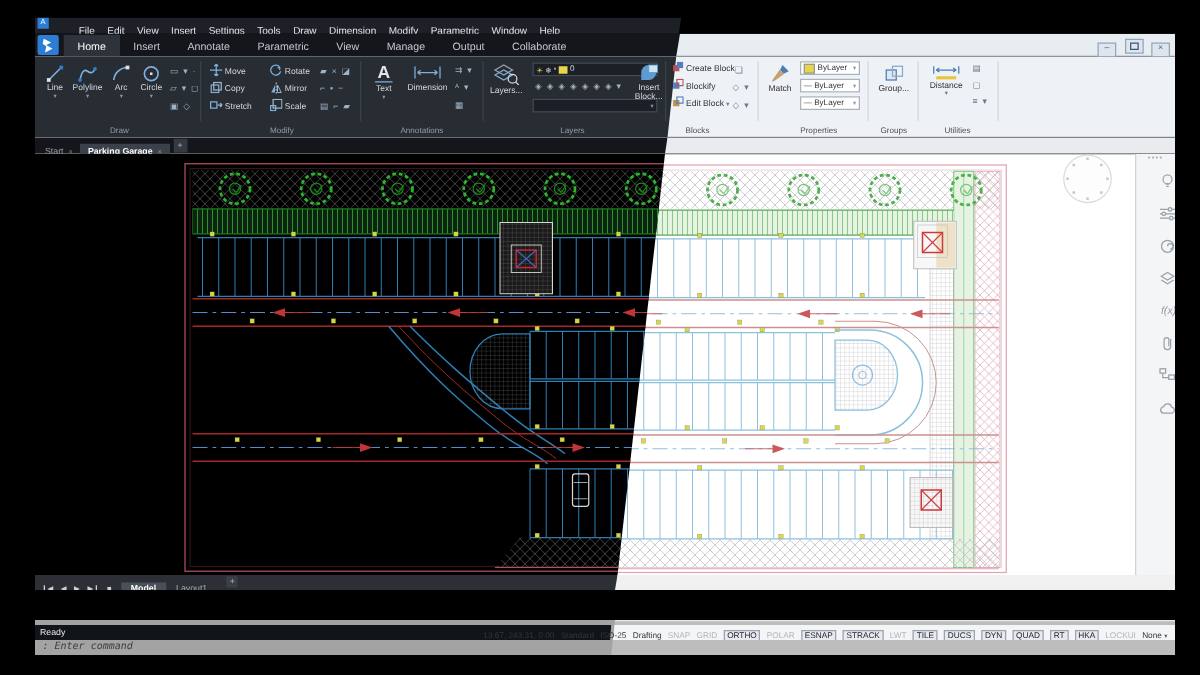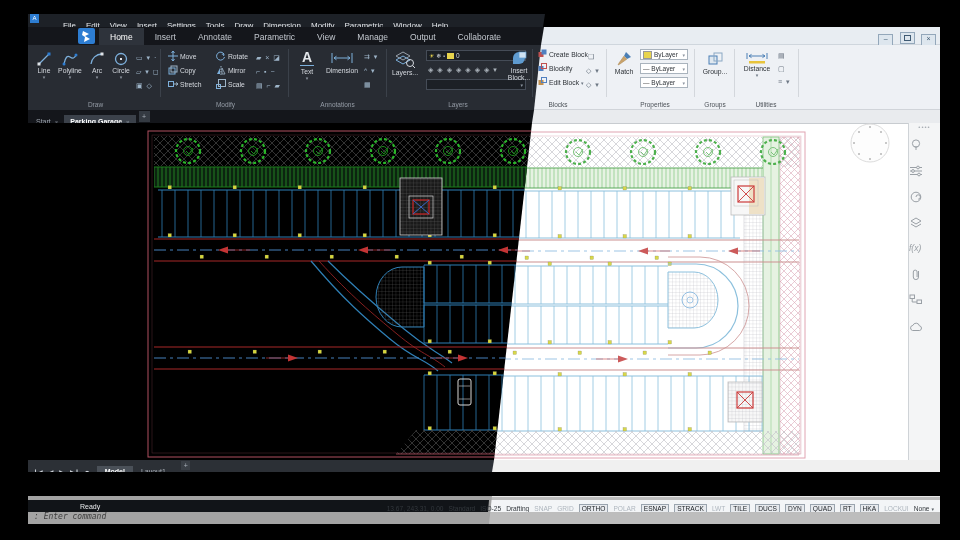--- a/index.html
+++ b/index.html
@@ -1,21 +1,21 @@
 <!DOCTYPE html>
 <html><head>
 <meta charset="utf-8">
 <style>
   html,body{margin:0;padding:0;background:#000;}
   .stage{position:relative;width:960px;height:540px;background:#000;overflow:hidden;
          font-family:"Liberation Sans",sans-serif;-webkit-font-smoothing:antialiased;}
   .row{position:absolute;left:28px;width:912px;overflow:hidden;}
   .base{position:absolute;inset:0;z-index:0;}
   .dk{position:absolute;inset:0;z-index:1;pointer-events:none;}
-  .cnt{position:absolute;inset:0;z-index:2;padding-left:48px;}
+  .cnt{position:absolute;inset:0;z-index:2;}
   
   .mitem{color:#e3e6ea;font-size:8px;padding:0 5px;line-height:13px;display:inline-block;}
   
   .rtab{color:#c3c8cf;font-size:8.5px;padding:0 11px;line-height:18px;display:inline-block;}
   .rtab.act{background:#2e333b;color:#fff;}
   
   .wbtn{width:13px;height:10px;border:1px solid #93a7ba;background:#dde6ee;color:#3f5a73;
         font-size:7px;line-height:8px;text-align:center;display:inline-block;margin-left:2px;}
   
   .vsep{position:absolute;top:4px;height:48px;width:1px;background:#3b414a;}
@@ -41,21 +41,21 @@
         font-size:7px;line-height:11px;margin-left:3px;vertical-align:top;margin-top:1px;}
   
   .nav{display:inline-block;color:#cdd2d8;font-size:6px;line-height:12px;padding:0 3px;}
   .ltab{display:inline-block;font-size:7px;line-height:12px;padding:0 8px;color:#a8aeb6;}
   .ltab.act{background:#4a5058;color:#fff;font-weight:bold;}
   
   .stat{display:inline-block;font-size:6.6px;line-height:10px;margin-left:5px;color:#33383d;}
   .stat.off{color:#aeb6be;}
   .stat.on{border:1px solid #9aa4ae;background:#e7eaee;padding:0 2px;line-height:8px;color:#22262a;}
   
-  .sicon{width:32px;height:26px;display:flex;align-items:center;justify-content:flex-start;color:#9aa0a6;}
+  .sicon{width:32px;height:26px;display:flex;align-items:center;justify-content:flex-end;color:#9aa0a6;}
   svg{display:block;}
 </style>
 </head>
 <body>
 
 <div class="stage">
 
   <div class="row" style="top:14px;height:13px;">
     <div class="base" style="background:#000;"></div>
     <div class="dk" style="background:#1d2127;clip-path:polygon(0 0,517px 0,515px 100%,0 100%);"></div>

